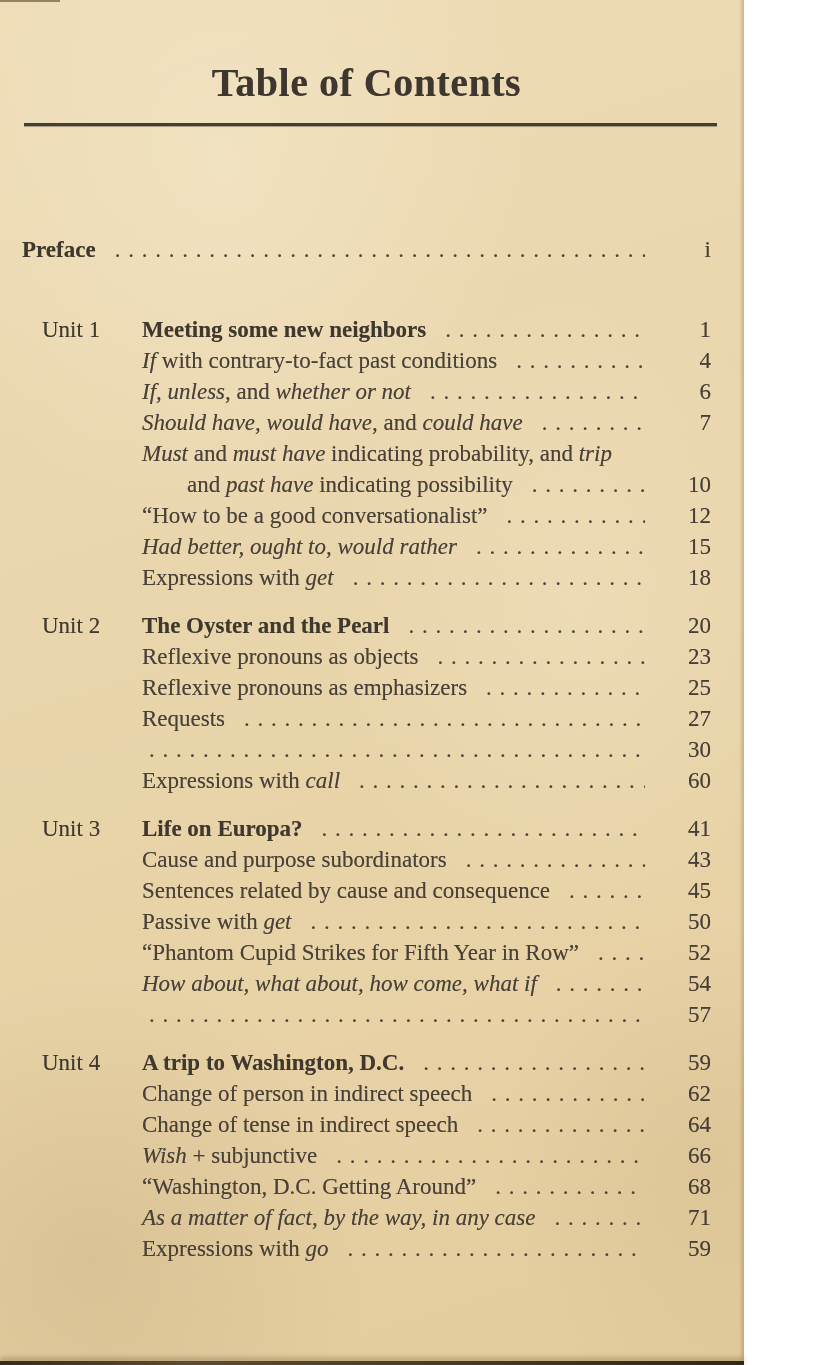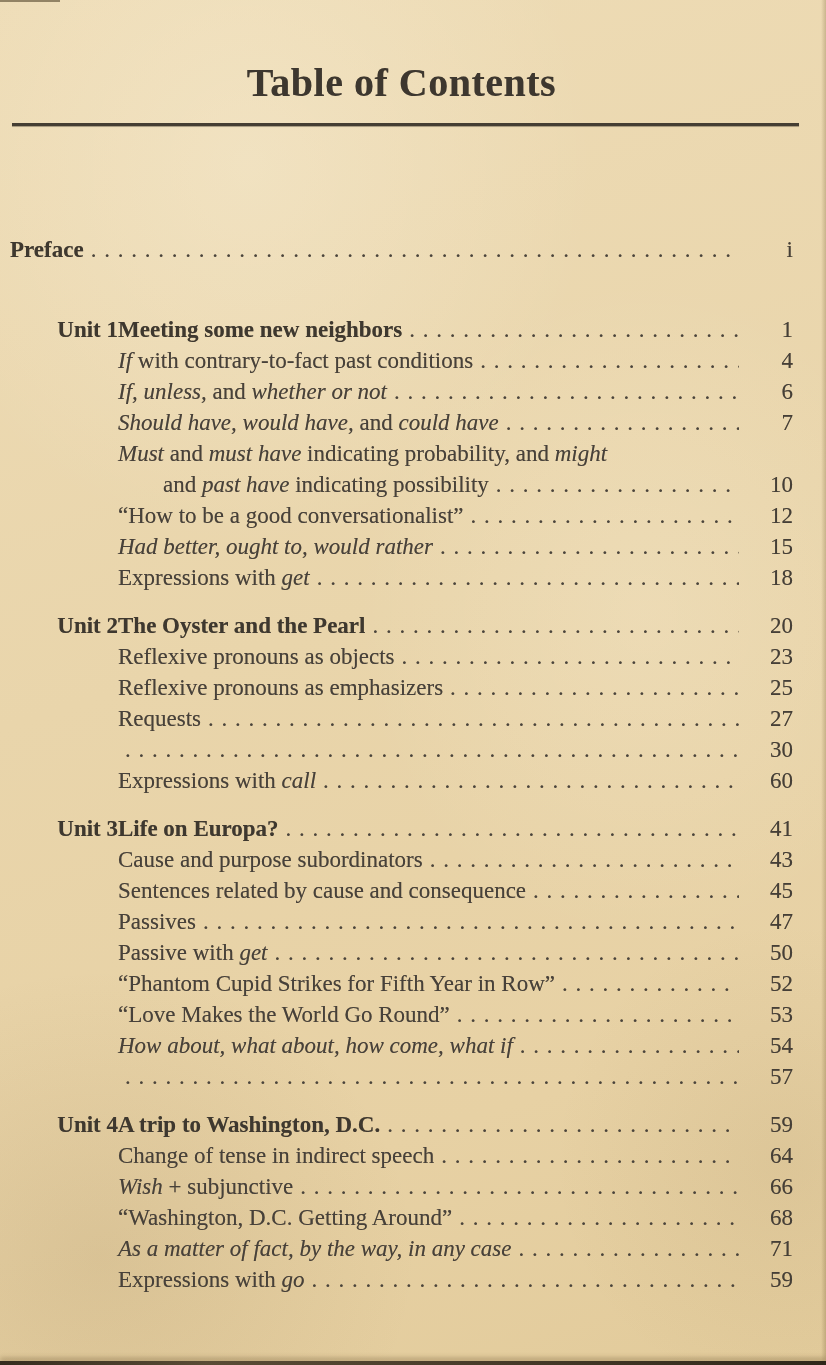--- a/index.html
+++ b/index.html
@@ -5,24 +5,24 @@
   html, body {
     margin: 0;
     padding: 0;
     width: 826px;
     height: 1365px;
     overflow: hidden;
     font-family: "Liberation Serif", "DejaVu Serif", serif;
   }
   .page {
     position: relative;
-    width: 826px;
+    width: 744px;
     height: 1365px;
     box-sizing: border-box;
-    padding: 60px 33px 0 10px;
+    padding: 60px 33px 0 22px;
     color: #47413a;
     background:
       radial-gradient(ellipse 60% 40% at 30% 12%, rgba(255,250,235,0.25), rgba(255,250,235,0) 70%),
       radial-gradient(ellipse 50% 35% at 78% 45%, rgba(255,248,230,0.18), rgba(255,248,230,0) 70%),
       radial-gradient(ellipse 55% 30% at 12% 92%, rgba(120,92,48,0.12), rgba(120,92,48,0) 70%),
       radial-gradient(ellipse 40% 25% at 95% 85%, rgba(120,92,48,0.08), rgba(120,92,48,0) 70%),
       linear-gradient(163deg, #eedcb6 0%, #e9d5ab 45%, #e7d1a4 78%, #e2cb9b 100%);
     text-shadow: 0 0 0.5px rgba(70,58,42,0.45);
   }
   .title {
@@ -41,30 +41,30 @@
     margin: 17px -6px 0 2px;
     box-shadow: 0 0.5px 0.5px rgba(69,62,51,0.4);
   }
   .toc-body { margin-top: 108px; }
   .row {
     display: flex;
     align-items: baseline;
     font-size: 23px;
     line-height: 31px;
     white-space: nowrap;
+    gap: 12px;
   }
   .preface-row { margin-bottom: 49px; }
   .unit { margin-top: 17px; }
   .unit-label {
     flex: 0 0 108px;
     box-sizing: border-box;
     padding-left: 20px;
-    font-weight: 700;
+    font-weight: 400;
     color: #3e382f;
-    text-align: right;
   }
   .entry { color: #47413a; }
   .entry.indent { padding-left: 45px; }
   .bd { font-weight: 700; color: #3e382f; }
   .it { font-style: italic; }
   .dots {
     flex: 1 1 auto;
     overflow: hidden;
     white-space: nowrap;
     margin: 0 8px 0 7px;
@@ -135,21 +135,21 @@
             <span class="pg">6</span>
           </div>
           <div class="row">
             <span class="unit-label"></span>
             <span class="entry"><span class="it">Should have, would have,</span><span> and </span><span class="it">could have</span></span>
             <span class="dots"></span>
             <span class="pg">7</span>
           </div>
           <div class="row">
             <span class="unit-label"></span>
-            <span class="entry"><span class="it">Must</span><span> and </span><span class="it">must have</span><span> indicating probability, and </span><span class="it">might</span></span>
+            <span class="entry"><span class="it">Must</span><span> and </span><span class="it">must have</span><span> indicating probability, and </span><span class="it">trip</span></span>
           </div>
           <div class="row">
             <span class="unit-label"></span>
             <span class="entry indent"><span>and </span><span class="it">past have</span><span> indicating possibility</span></span>
             <span class="dots"></span>
             <span class="pg">10</span>
           </div>
           <div class="row">
             <span class="unit-label"></span>
             <span class="entry"><span>“How to be a good conversationalist”</span></span>
@@ -220,60 +220,54 @@
             <span class="pg">43</span>
           </div>
           <div class="row">
             <span class="unit-label"></span>
             <span class="entry"><span>Sentences related by cause and consequence</span></span>
             <span class="dots"></span>
             <span class="pg">45</span>
           </div>
           <div class="row">
             <span class="unit-label"></span>
-            <span class="entry"><span>Passives</span></span>
-            <span class="dots"></span>
-            <span class="pg">47</span>
-          </div>
-          <div class="row">
-            <span class="unit-label"></span>
             <span class="entry"><span>Passive with </span><span class="it">get</span></span>
             <span class="dots"></span>
             <span class="pg">50</span>
           </div>
           <div class="row">
             <span class="unit-label"></span>
             <span class="entry"><span>“Phantom Cupid Strikes for Fifth Year in Row”</span></span>
             <span class="dots"></span>
             <span class="pg">52</span>
-          </div>
-          <div class="row">
-            <span class="unit-label"></span>
-            <span class="entry"><span>“Love Makes the World Go Round”</span></span>
-            <span class="dots"></span>
-            <span class="pg">53</span>
           </div>
           <div class="row">
             <span class="unit-label"></span>
             <span class="entry"><span class="it">How about, what about, how come, what if</span></span>
             <span class="dots"></span>
             <span class="pg">54</span>
           </div>
           <div class="row">
             <span class="unit-label"></span>
             <span class="dots"></span>
             <span class="pg">57</span>
           </div>
         </div>
         <div class="unit">
           <div class="row">
             <span class="unit-label">Unit 4</span>
             <span class="entry"><span class="bd">A trip to Washington, D.C.</span></span>
             <span class="dots"></span>
             <span class="pg">59</span>
+          </div>
+          <div class="row">
+            <span class="unit-label"></span>
+            <span class="entry"><span>Change of person in indirect speech</span></span>
+            <span class="dots"></span>
+            <span class="pg">62</span>
           </div>
           <div class="row">
             <span class="unit-label"></span>
             <span class="entry"><span>Change of tense in indirect speech</span></span>
             <span class="dots"></span>
             <span class="pg">64</span>
           </div>
           <div class="row">
             <span class="unit-label"></span>
             <span class="entry"><span class="it">Wish</span><span> + subjunctive</span></span>

